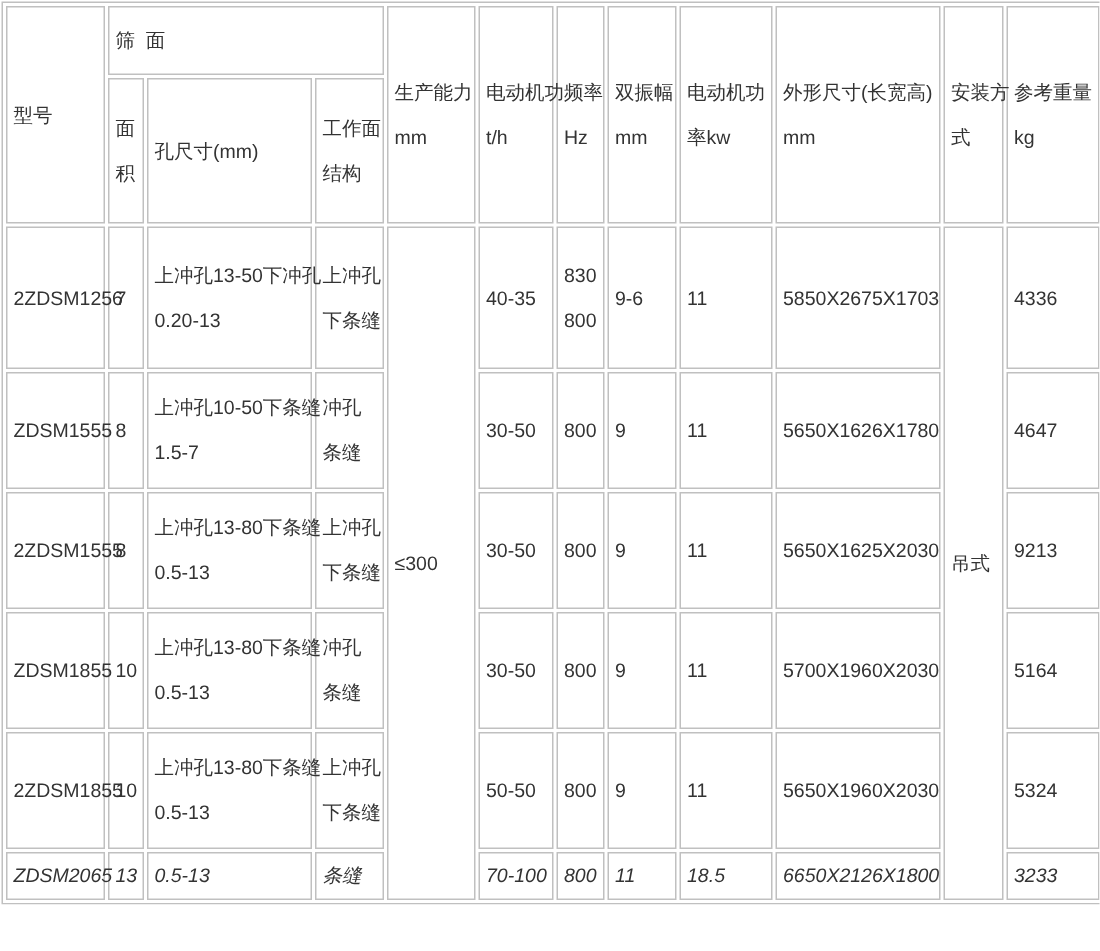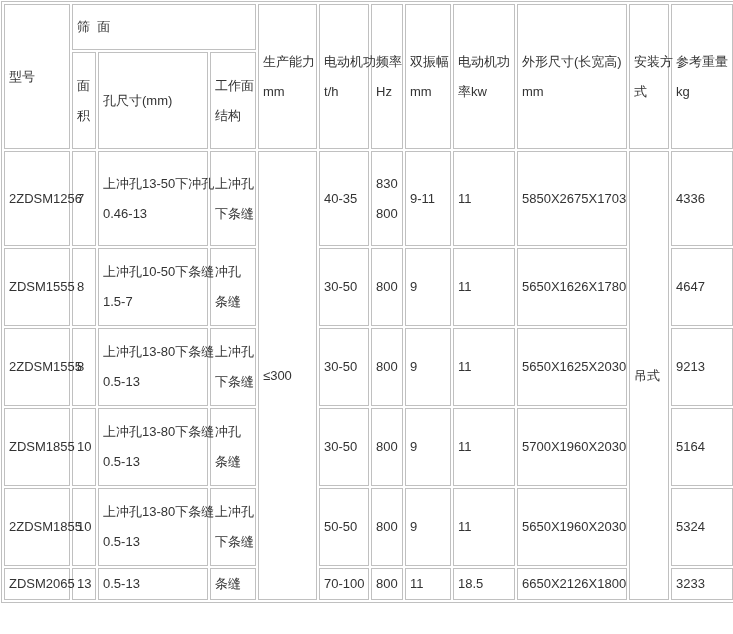--- a/index.html
+++ b/index.html
@@ -31,21 +31,21 @@
     line-height: 30px;
     color: #333333;
     white-space: pre;
     overflow: visible;
   }
   
   tr.rh-a  { height: 46px; }
   tr.rh-b  { height: 97px; }
   tr.rh-1  { height: 95px; }
   tr.rh-m  { height: 78px; }
-  tr.rh-6  { height: 29px; }
+  tr.rh-6  { height: 29px; font-style: italic; }
 </style>
 </head>
 <body>
 
 <div class="page">
 <table class="spec">
   <colgroup>
     <col style="width:66px">
         <col style="width:24px">
         <col style="width:110px">
@@ -87,28 +87,28 @@
 积</td>
     <td>孔尺寸(mm)</td>
     <td>工作面
 结构</td>
   </tr>
 
   <tr class="rh-1">
     <td>2ZDSM1256</td>
     <td>7</td>
     <td>上冲孔13-50下冲孔
-0.46-13</td>
+0.20-13</td>
     <td>上冲孔
 下条缝</td>
     <td rowspan="6">≤300</td>
     <td>40-35</td>
     <td>830
 800</td>
-    <td>9-11</td>
+    <td>9-6</td>
     <td>11</td>
     <td>5850X2675X1703</td>
     <td rowspan="6">吊式</td>
     <td>4336</td>
   </tr>
 
   <tr class="rh-m">
     <td>ZDSM1555</td>
     <td>8</td>
     <td>上冲孔10-50下条缝

